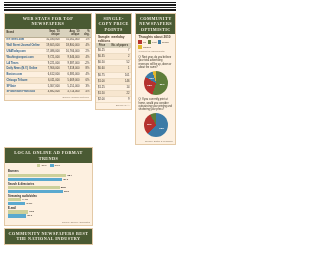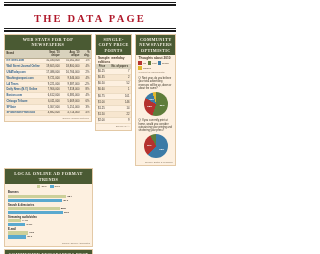--- a/index.html
+++ b/index.html
@@ -72,23 +72,20 @@
               padding:1px 0;font-size:2.5px;color:#4a3b2a;}
   .pwrap{position:relative;width:22px;height:22px;margin:0 auto;}
 </style>
 </head>
 <body>
 
 <div class="page">
 
   <div class="rule-top"></div>
   <div class="rule-top2"></div>
-  <div class="masthead">
-    <span class="t">THE DATA PAGE</span>
-  </div>
   <div class="rule-bot"></div>
   <div class="rule-bot2"></div>
 
   <div class="toprow">
 
     <div class="col-a">
       <div class="panel">
         <div class="bar">WEB STATS FOR TOP NEWSPAPERS</div>
         <table class="tbl">
           <thead>

